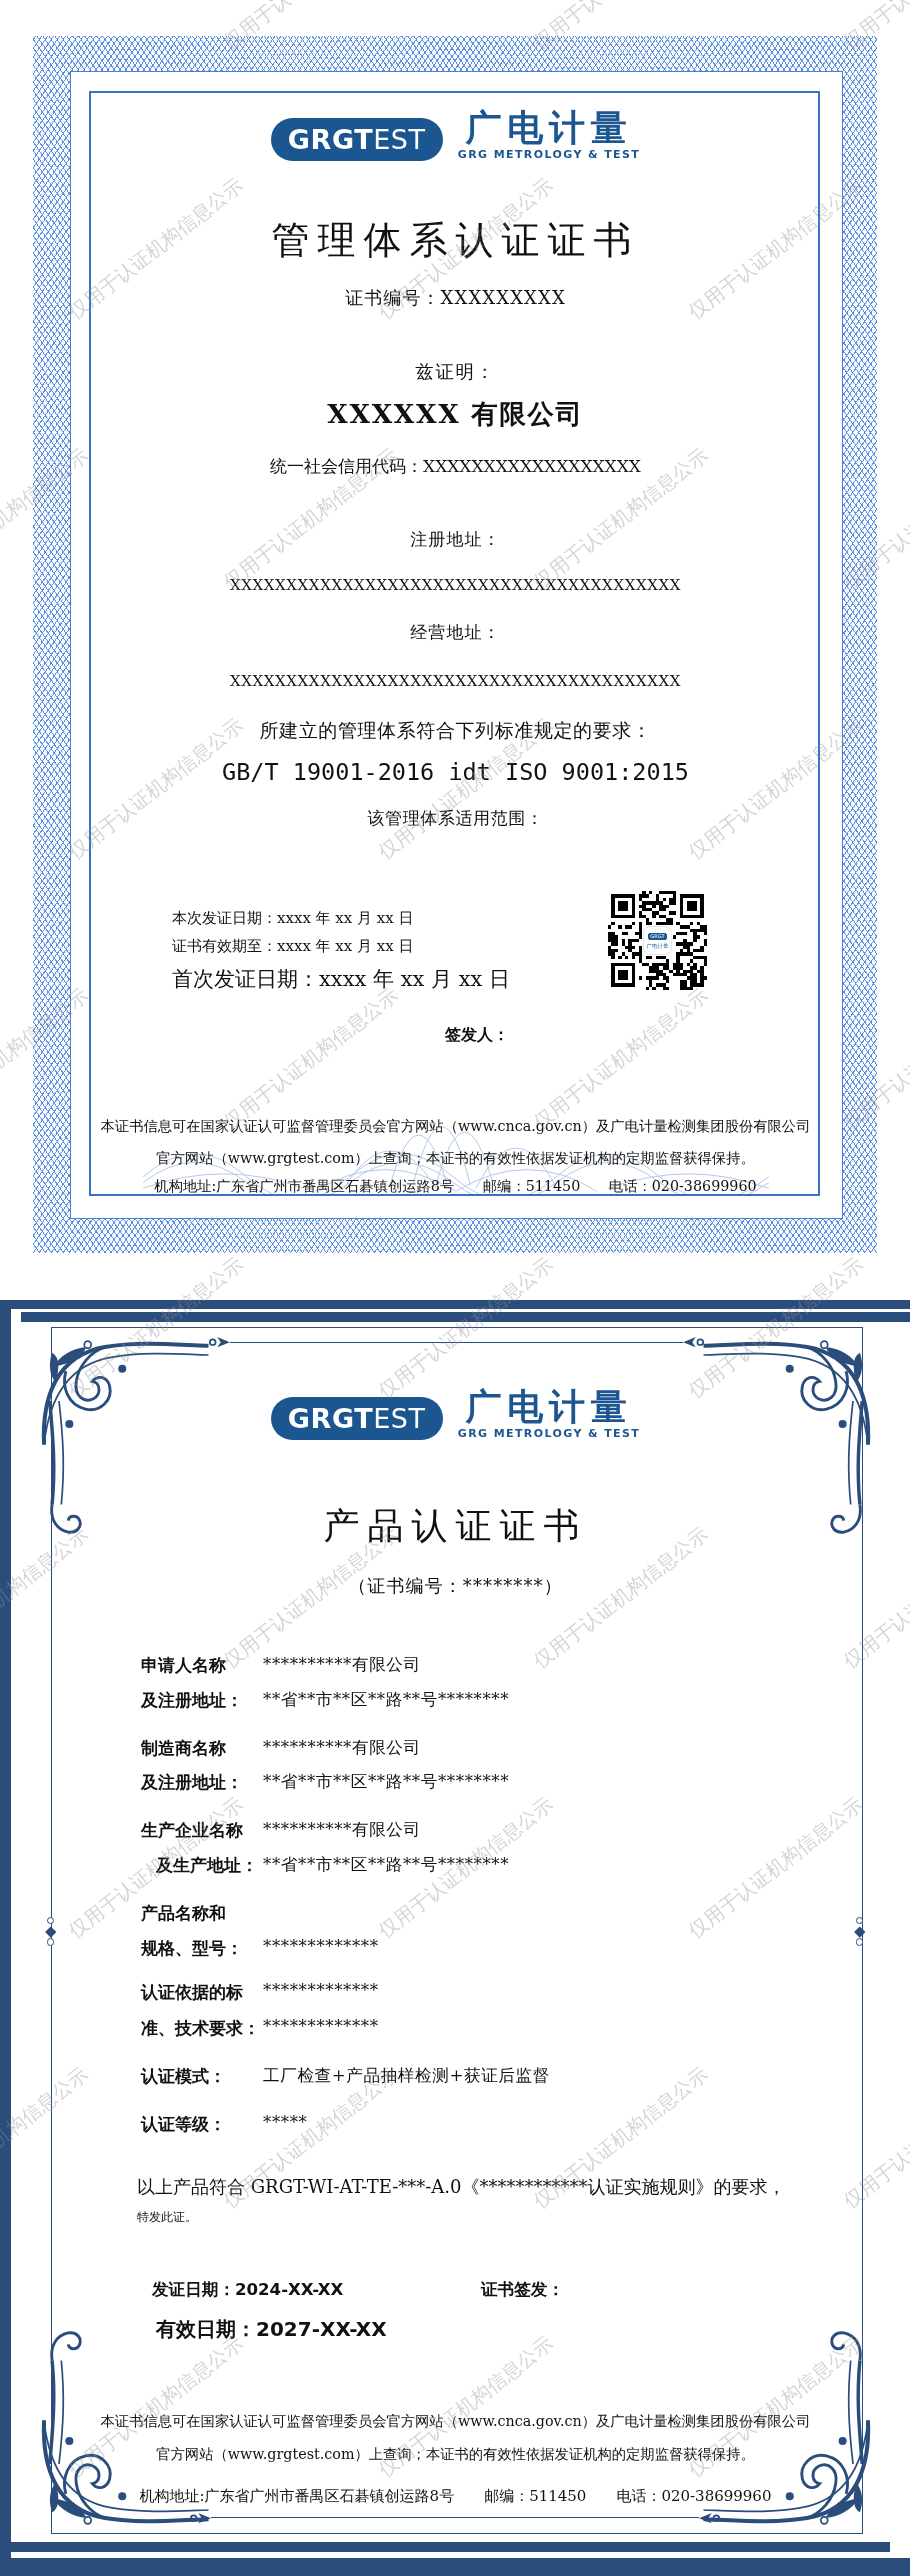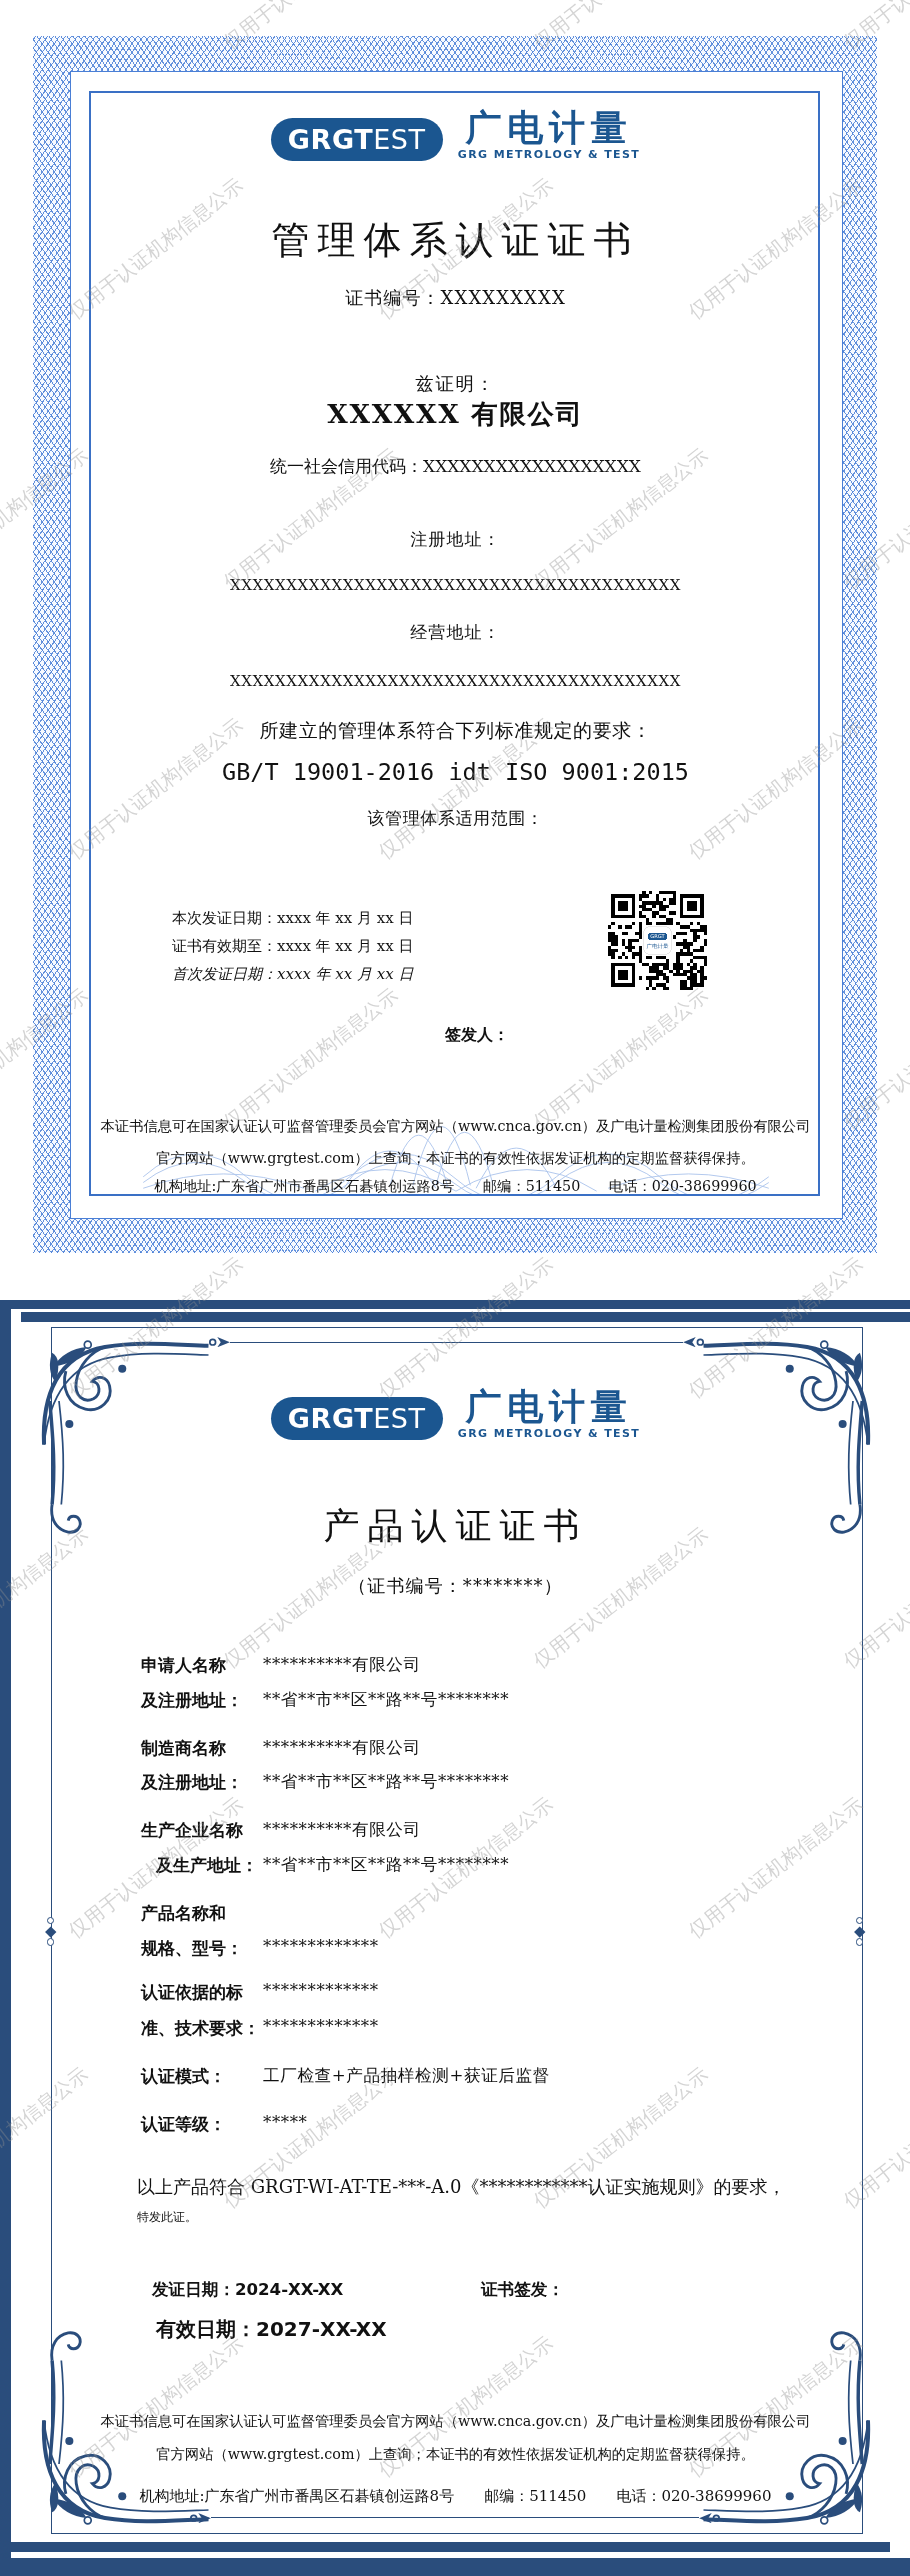--- a/index.html
+++ b/index.html
@@ -70,34 +70,34 @@
         <div class="logo-pill"><b>GRGT</b><span>EST</span></div>
         <div>
           <div class="logo-cn">广电计量</div>
           <div class="logo-en">GRG METROLOGY &amp; TEST</div>
         </div>
       </div>
     </div>
 
     <div class="abs ctr t1" style="top:215px;">管理体系认证证书</div>
     <div class="abs ctr" style="top:286px;font-size:18px;letter-spacing:1.1px;">证书编号：XXXXXXXXX</div>
-    <div class="abs ctr" style="top:371px;font-size:18.4px;letter-spacing:1.7px;">兹证明：</div>
+    <div class="abs ctr" style="top:359px;font-size:18.4px;letter-spacing:1.7px;">兹证明：</div>
     <div class="abs ctr" style="top:397px;font-size:26.4px;font-weight:bold;letter-spacing:1.7px;">XXXXXX 有限公司</div>
     <div class="abs ctr" style="top:528px;font-size:17px;letter-spacing:1.1px;">注册地址：</div>
     <div class="abs ctr" style="top:455px;font-size:17px;">统一社会信用代码：XXXXXXXXXXXXXXXXXX</div>
     <div class="abs ctr" style="top:576px;font-size:15px;letter-spacing:0.6px;">XXXXXXXXXXXXXXXXXXXXXXXXXXXXXXXXXXXXXXXX</div>
     <div class="abs ctr" style="top:621px;font-size:17px;letter-spacing:1.1px;">经营地址：</div>
     <div class="abs ctr" style="top:672px;font-size:15px;letter-spacing:0.6px;">XXXXXXXXXXXXXXXXXXXXXXXXXXXXXXXXXXXXXXXX</div>
     <div class="abs ctr" style="top:718px;font-size:19px;letter-spacing:0.6px;">所建立的管理体系符合下列标准规定的要求：</div>
     <div class="abs ctr mono" style="top:758px;font-size:23.5px;">GB/T 19001-2016 idt ISO 9001:2015</div>
     <div class="abs ctr" style="top:807px;font-size:17px;letter-spacing:0.6px;">该管理体系适用范围：</div>
 
     <div class="abs" style="left:172px;top:909px;font-size:15px;">本次发证日期：xxxx 年 xx 月 xx 日</div>
     <div class="abs" style="left:172px;top:937px;font-size:15px;">证书有效期至：xxxx 年 xx 月 xx 日</div>
-    <div class="abs" style="left:172px;top:965px;font-size:15px;font-style:italic;">首次发证日期：xxxx 年 xx 月 xx 日</div>
+    <div class="abs" style="left:172px;top:965px;font-size:21px;">首次发证日期：xxxx 年 xx 月 xx 日</div>
     <div class="abs" style="left:445px;top:1025px;font-size:16px;font-weight:bold;">签发人：</div>
 
     <div class="abs" id="qr" style="left:608px;top:891px;width:99px;height:99px;"><svg width="99" height="99" viewBox="0 0 29 29" shape-rendering="crispEdges">
           <rect width="29" height="29" fill="#fff"></rect>
           <g fill="#000">
             <rect x="10" y="0" width="1" height="1"></rect>
             <rect x="12" y="0" width="1" height="1"></rect>
             <rect x="15" y="0" width="1" height="1"></rect>
             <rect x="16" y="0" width="1" height="1"></rect>
             <rect x="17" y="0" width="1" height="1"></rect>

